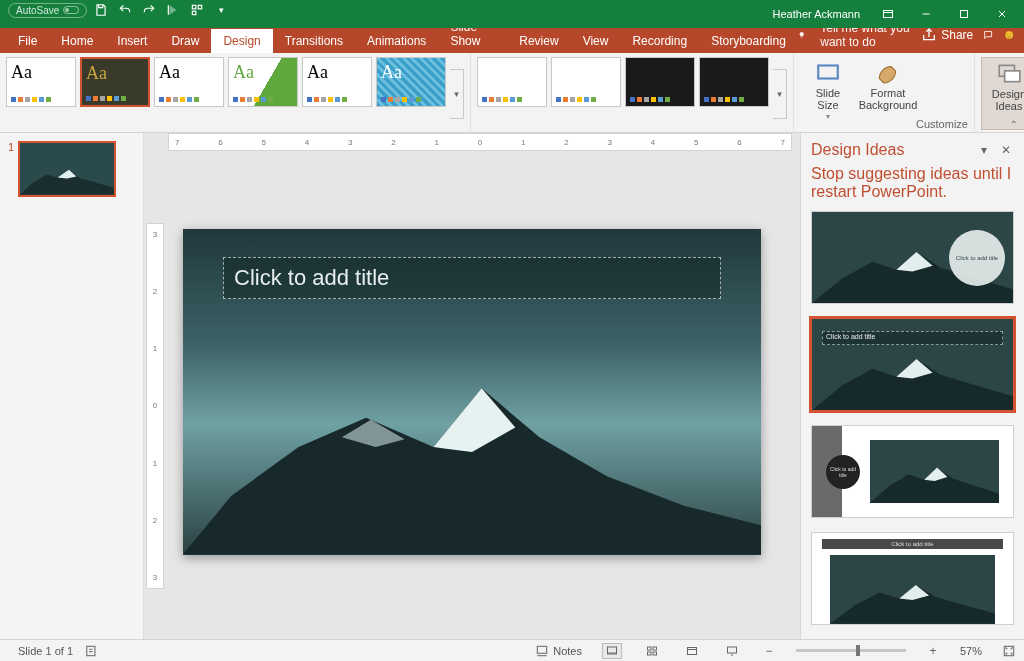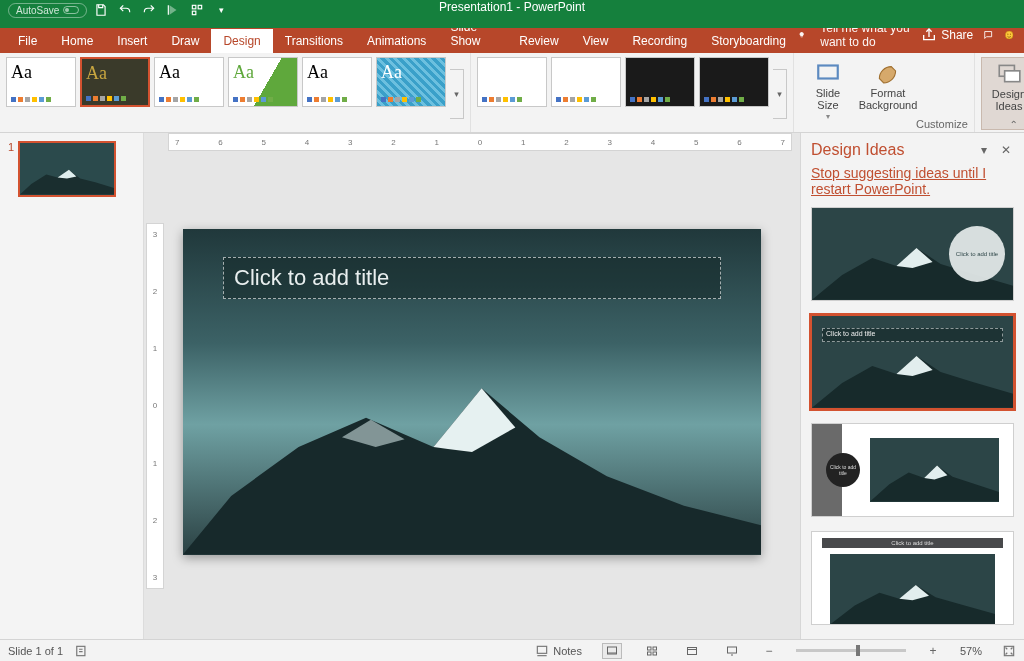--- a/index.html
+++ b/index.html
@@ -67,39 +67,39 @@
 .mountain{ position:absolute; bottom:0; left:0; right:0; height:60%; }
 .mountain svg{width:100%;height:100%; display:block;}
 .title-ph { position:absolute; top:28px; left:40px; right:40px; height:42px; border:1px dashed rgba(255,255,255,.6); background:rgba(20,40,40,.55); display:flex; align-items:center; padding-left:10px;}
 .title-ph span{ color:#e8eeee; font-size:22px; font-weight:300;}
 
 
 .ideas-pane { width:224px; background:#f3f3f3; border-left:1px solid #d7d7d7; display:flex; flex-direction:column; padding:8px 10px 0; overflow:hidden;}
 .ideas-head { display:flex; align-items:center; }
 .ideas-head h3 { color:#c04f31; font-size:16px; font-weight:400; flex:1;}
 .ideas-head .pbtn{ width:16px;height:16px; color:#666; margin-left:6px; display:flex;align-items:center;justify-content:center; font-size:12px;}
-.stop-link { color:#c04f31; font-size:14px; text-decoration:underline; margin:6px 0 10px; display:block;}
+.stop-link { color:#c04f31; font-size:16px; margin:6px 0 10px; display:block;}
 .idea-card { width:100%; aspect-ratio: 16/9; margin-bottom:14px; background:#2c4547; position:relative; overflow:hidden; border:1px solid #cfcfcf;}
 .idea-card.selected{ outline:3px solid #d35230; outline-offset:-1px;}
 .idea-card .mini-title{ position:absolute; top:12px; left:10px; right:10px; height:14px; background:rgba(20,40,40,.6); border:1px dashed rgba(255,255,255,.5); font-size:7px; color:#eee; padding:1px 3px;}
 .idea-card .circle{ position:absolute; right:8px; top:50%; transform:translateY(-50%); width:56px;height:56px; border-radius:50%; background:rgba(230,235,235,.92); display:flex;align-items:center;justify-content:center; font-size:6px; color:#30484a; text-align:center; padding:4px;}
 .idea3 { background:#fff;}
 .idea3 .side{ position:absolute; left:0; top:0; bottom:0; width:30px; background:#6a6a6a;}
 .idea3 .blackcircle{ position:absolute; left:14px; top:50%; transform:translateY(-50%); width:34px;height:34px;border-radius:50%; background:#222; color:#ddd; font-size:5px; display:flex;align-items:center;justify-content:center; text-align:center; padding:3px;}
 .idea3 .mini-img{ position:absolute; left:58px; right:14px; top:14px; bottom:14px; background:#2c4547;}
 .idea4 { background:#fff;}
 .idea4 .bar{ position:absolute; left:10px; right:10px; top:6px; height:10px; background:#48494b; color:#ddd; font-size:6px; display:flex;align-items:center;justify-content:center;}
 .idea4 .mini-img{ position:absolute; left:18px; right:18px; top:22px; bottom:0; background:#2c4547;}
 
 .mini-mtn svg{width:100%;height:100%;display:block;}
 .mini-mtn{position:absolute; bottom:0; left:0; right:0; height:65%;}
 
 
 .status { height:22px; background:#f3f3f3; border-top:1px solid #d4d4d4; display:flex; align-items:center; font-size:11px; color:#555; padding:0 8px;}
-.status .left{ display:flex;align-items:center; gap:12px;}
+.status .left{ display:flex;align-items:center; gap:12px;margin-left:10px;}
 .status .right{ margin-left:auto; display:flex; align-items:center; gap:20px;}
 .view-btn{ width:20px;height:16px; border:1px solid transparent; display:flex;align-items:center;justify-content:center; color:#666;}
 .view-btn.active{ border-color:#bbb; background:#eaeaea;}
 .zoom-slider{ width:110px; height:3px; background:#c8c8c8; position:relative;}
 .zoom-slider .thumb{ position:absolute; top:-4px; left:55%; width:4px; height:11px; background:#777;}
 .dz{ font-size:12px; color:#666; width:14px; text-align:center;}
 .notes-btn{display:flex;align-items:center;gap:4px;}
 
 .dot-row span:nth-child(1){background:#4472c4}.dot-row span:nth-child(2){background:#ed7d31}.dot-row span:nth-child(3){background:#a5a5a5}.dot-row span:nth-child(4){background:#ffc000}.dot-row span:nth-child(5){background:#5b9bd5}.dot-row span:nth-child(6){background:#70ad47}
 </style>
@@ -138,21 +138,44 @@
       </div>
     <div class="qat-btn">
         <svg viewBox="0 0 24 24" fill="none" stroke="currentColor" stroke-width="2">
           <rect x="4" y="4" width="6" height="6"></rect>
           <rect x="14" y="4" width="6" height="6"></rect>
           <rect x="4" y="14" width="6" height="6"></rect>
         </svg>
       </div>
     <div class="qat-btn" style="font-size:9px;">▾</div>
   </div>
-  <div class="title-center">Presentation1 - PowerPoint</div>
+  <div class="title-right">
+    <span class="user">Heather Ackmann</span>
+    <div class="wc-btn">
+        <svg viewBox="0 0 24 24" fill="none" stroke="currentColor" stroke-width="2">
+          <rect x="3" y="5" width="18" height="14"></rect>
+          <path d="M3 9h18"></path>
+        </svg>
+      </div>
+    <div class="wc-btn">
+        <svg viewBox="0 0 24 24" stroke="currentColor" stroke-width="2">
+          <path d="M5 12h14"></path>
+        </svg>
+      </div>
+    <div class="wc-btn">
+        <svg viewBox="0 0 24 24" fill="none" stroke="currentColor" stroke-width="2">
+          <rect x="5" y="5" width="14" height="14"></rect>
+        </svg>
+      </div>
+    <div class="wc-btn">
+        <svg viewBox="0 0 24 24" stroke="currentColor" stroke-width="2">
+          <path d="M6 6l12 12M18 6l-12 12"></path>
+        </svg>
+      </div>
+  </div>
 </div>
 
 <div class="tabsbar">
   <div class="tab">File</div>
   <div class="tab">Home</div>
   <div class="tab">Insert</div>
   <div class="tab">Draw</div>
   <div class="tab active">Design</div>
   <div class="tab">Transitions</div>
   <div class="tab">Animations</div>

